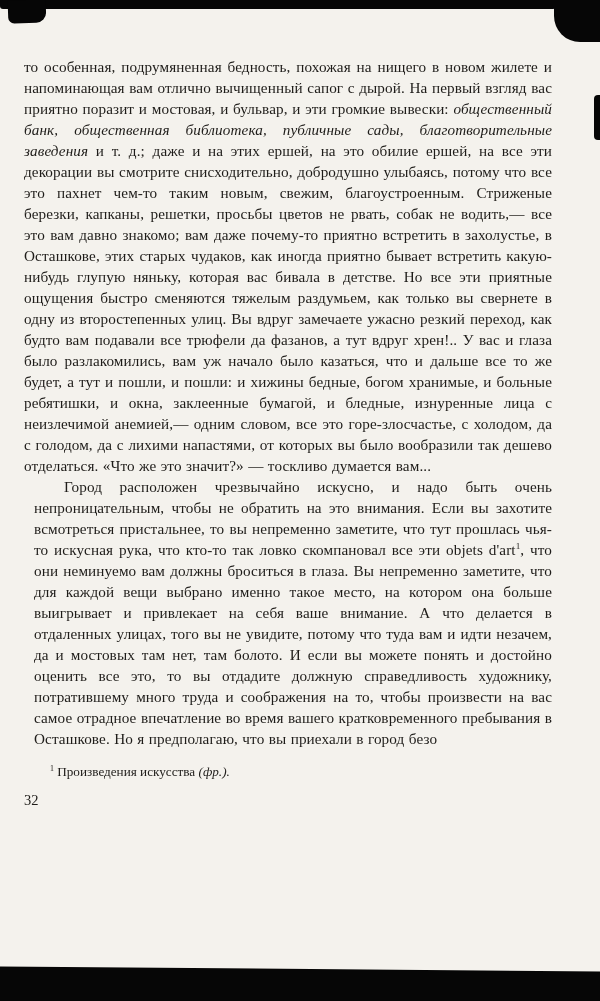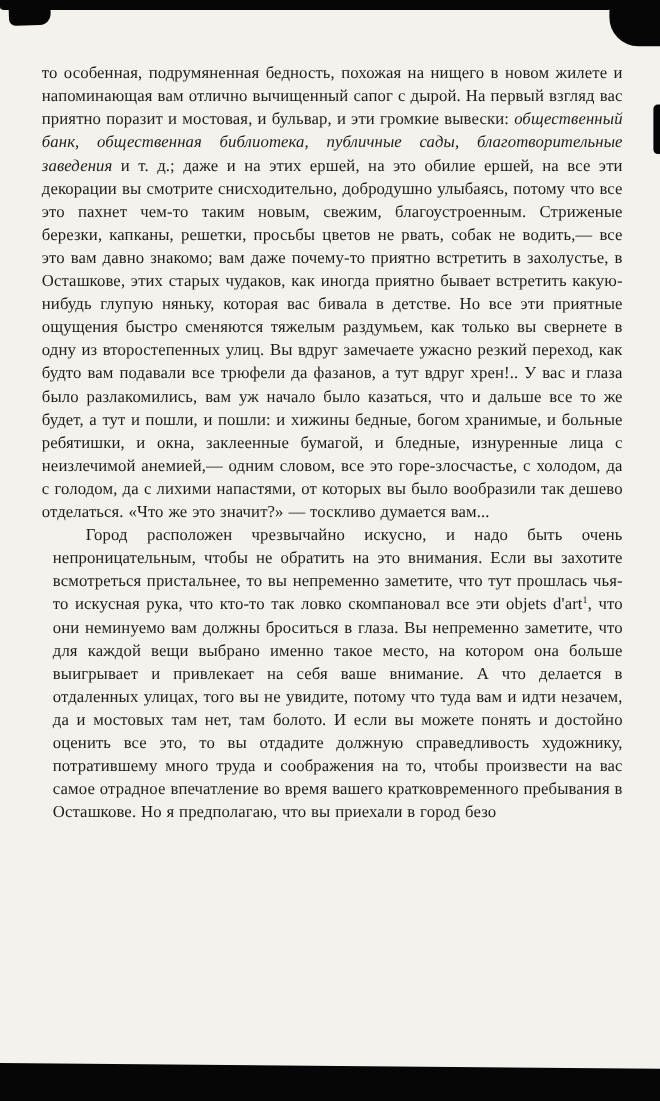--- a/index.html
+++ b/index.html
@@ -10,21 +10,21 @@
   }
   .page {
     position: relative;
     width: 600px; height: 1001px;
     background: #f4f2ed;
     overflow: hidden;
     color: #1e1c19;
   }
   .page-content {
     position: absolute;
-    left: 38px; top: 56px; width: 528px;
+    left: 24px; top: 56px; width: 528px;
   }
   .para {
     margin: 0;
     font-size: 15.2px;
     line-height: 21px;
     text-align: justify;
     letter-spacing: 0.1px;
     word-spacing: 0.5px;
   }
   .para.indent { text-indent: 30px; margin-left: 10px; }
@@ -55,21 +55,25 @@
 <body>
 
 <div class="page">
 
   <div class="page-content">
     <div id="paras">
         <p class="para"><span>то особенная, подрумяненная бедность, похожая на нищего в новом жилете и напоминающая вам отлично вычищенный сапог с дырой. На первый взгляд вас приятно поразит и мостовая, и бульвар, и эти громкие вывески: </span><i>общественный банк, общественная библиотека, публичные сады, благотворительные заведения</i><span> и т. д.; даже и на этих ершей, на это обилие ершей, на все эти декорации вы смотрите снисходительно, добродушно улыбаясь, потому что все это пахнет чем-то таким новым, свежим, благоустроенным. Стриженые березки, капканы, решетки, просьбы цветов не рвать, собак не водить,— все это вам давно знакомо; вам даже почему-то приятно встретить в захолустье, в Осташкове, этих старых чудаков, как иногда приятно бывает встретить какую-нибудь глупую няньку, которая вас бивала в детстве. Но все эти приятные ощущения быстро сменяются тяжелым раздумьем, как только вы свернете в одну из второстепенных улиц. Вы вдруг замечаете ужасно резкий переход, как будто вам подавали все трюфели да фазанов, а тут вдруг хрен!.. У вас и глаза было разлакомились, вам уж начало было казаться, что и дальше все то же будет, а тут и пошли, и пошли: и хижины бедные, богом хранимые, и больные ребятишки, и окна, заклеенные бумагой, и бледные, изнуренные лица с неизлечимой анемией,— одним словом, все это горе-злосчастье, с холодом, да с голодом, да с лихими напастями, от которых вы было вообразили так дешево отделаться. «Что же это значит?» — тоскливо думается вам...</span></p>
         <p class="para indent"><span>Город расположен чрезвычайно искусно, и надо быть очень непроницательным, чтобы не обратить на это внимания. Если вы захотите всмотреться пристальнее, то вы непременно заметите, что тут прошлась чья-то искусная рука, что кто-то так ловко скомпановал все эти objets d'art</span><sup>1</sup><span>, что они неминуемо вам должны броситься в глаза. Вы непременно заметите, что для каждой вещи выбрано именно такое место, на котором она больше выигрывает и привлекает на себя ваше внимание. А что делается в отдаленных улицах, того вы не увидите, потому что туда вам и идти незачем, да и мостовых там нет, там болото. И если вы можете понять и достойно оценить все это, то вы отдадите должную справедливость художнику, потратившему много труда и соображения на то, чтобы произвести на вас самое отрадное впечатление во время вашего кратковременного пребывания в Осташкове. Но я предполагаю, что вы приехали в город безо</span></p>
       </div>
 
+    <div class="footnote">
+      <sup>1</sup><span> Произведения искусства </span><i>(фр.).</i>
+    </div>
 
+    <div class="page-number">32</div>
   </div>
 
   <div class="art art-top-bar"></div>
   <div class="art art-top-left"></div>
   <div class="art art-top-right"></div>
   <div class="art art-right-edge"></div>
   <div class="art art-bottom-wave"></div>
   <div class="art art-bottom-bar"></div>
 
 </div>

